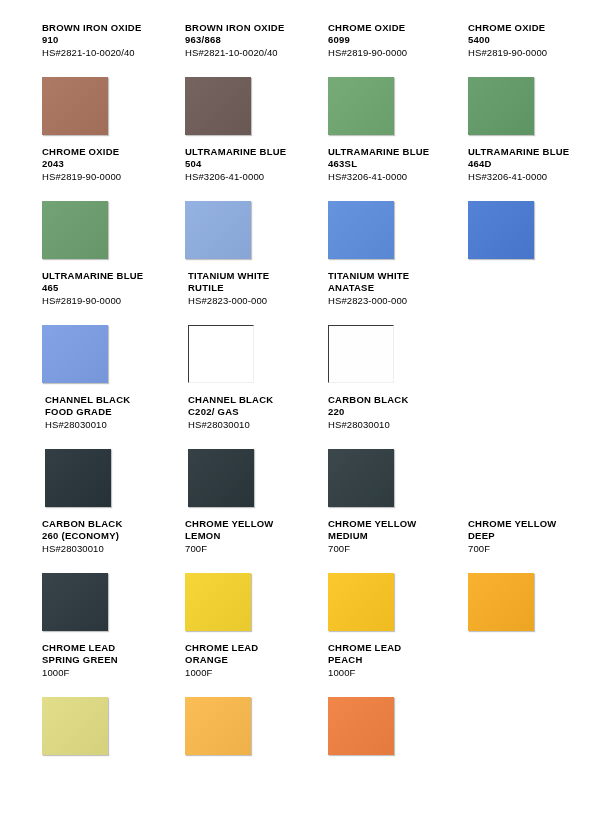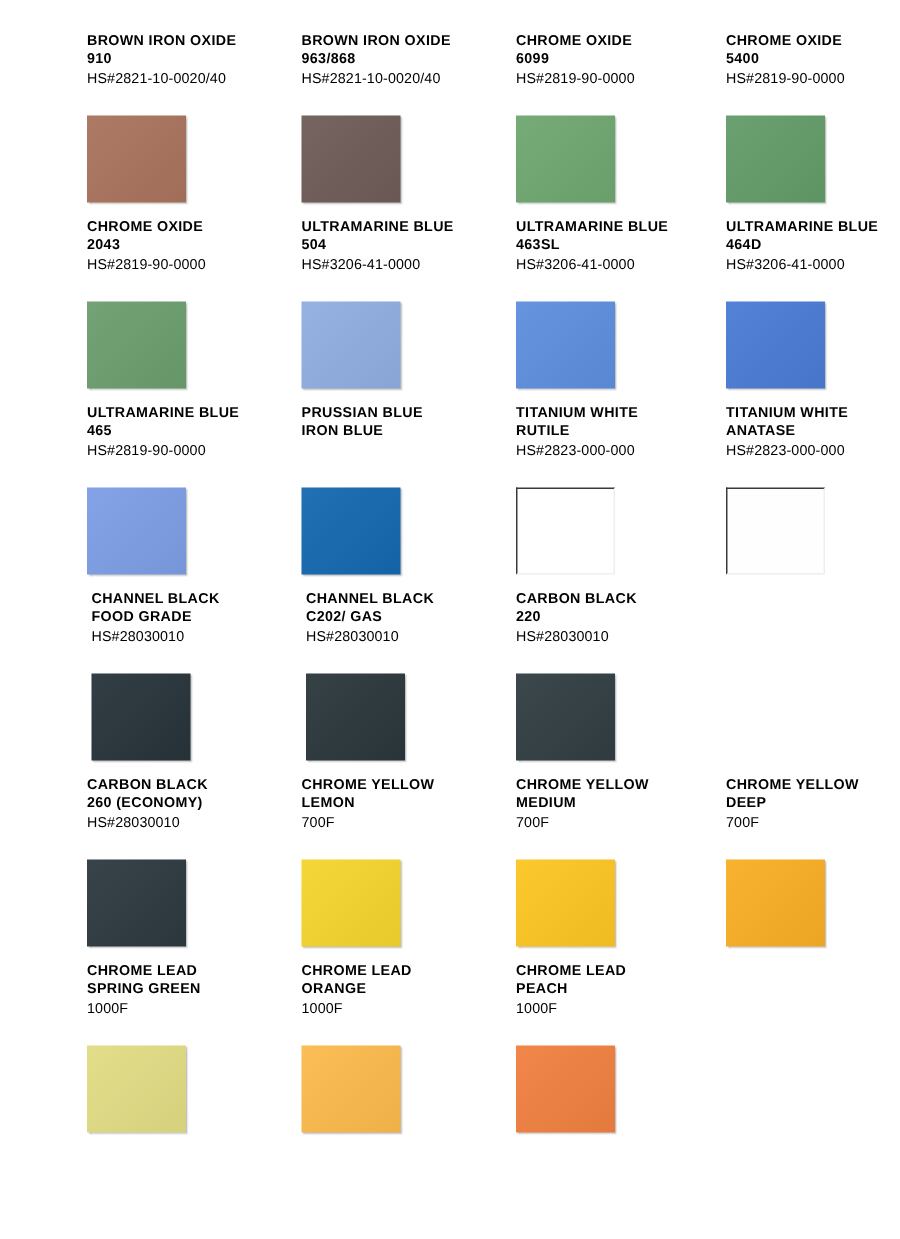--- a/index.html
+++ b/index.html
@@ -13,21 +13,21 @@
     font-family: "Liberation Sans", sans-serif;
     color: #000000;
     overflow: hidden;
   }
   #sheet {
     position: relative;
     width: 600px;
     height: 826px;
     background: #ffffff;
     box-sizing: border-box;
-    padding: 22px 20px 0 36px;
+    padding: 22px 20px 0 20px;
   }
   .row {
     display: flex;
     width: 560px;
     height: 124px;
   }
   .cell {
     width: 140px;
     box-sizing: border-box;
     padding-left: 22px;
@@ -176,30 +176,20 @@
       <div class="cell ">
         <div class="labels">
           <div class="tline">ULTRAMARINE BLUE</div>
           <div class="tline">465</div>
           <div class="code">HS#2819-90-0000</div>
         </div>
         <div class="swatch-wrap">
           <div class="swatch" style="background: rgb(124, 158, 228);"></div>
         </div>
       </div>
-      <div class="cell pad-a">
-        <div class="labels">
-          <div class="tline">PRUSSIAN BLUE</div>
-          <div class="tline">IRON BLUE</div>
-          <div class="code"></div>
-        </div>
-        <div class="swatch-wrap">
-          <div class="swatch" style="background: rgb(22, 104, 176);"></div>
-        </div>
-      </div>
       <div class="cell pad-b">
         <div class="labels">
           <div class="tline">TITANIUM WHITE</div>
           <div class="tline">RUTILE</div>
           <div class="code">HS#2823-000-000</div>
         </div>
         <div class="swatch-wrap">
           <div class="swatch outline" style="background: rgb(255, 255, 255);"></div>
         </div>
       </div>

